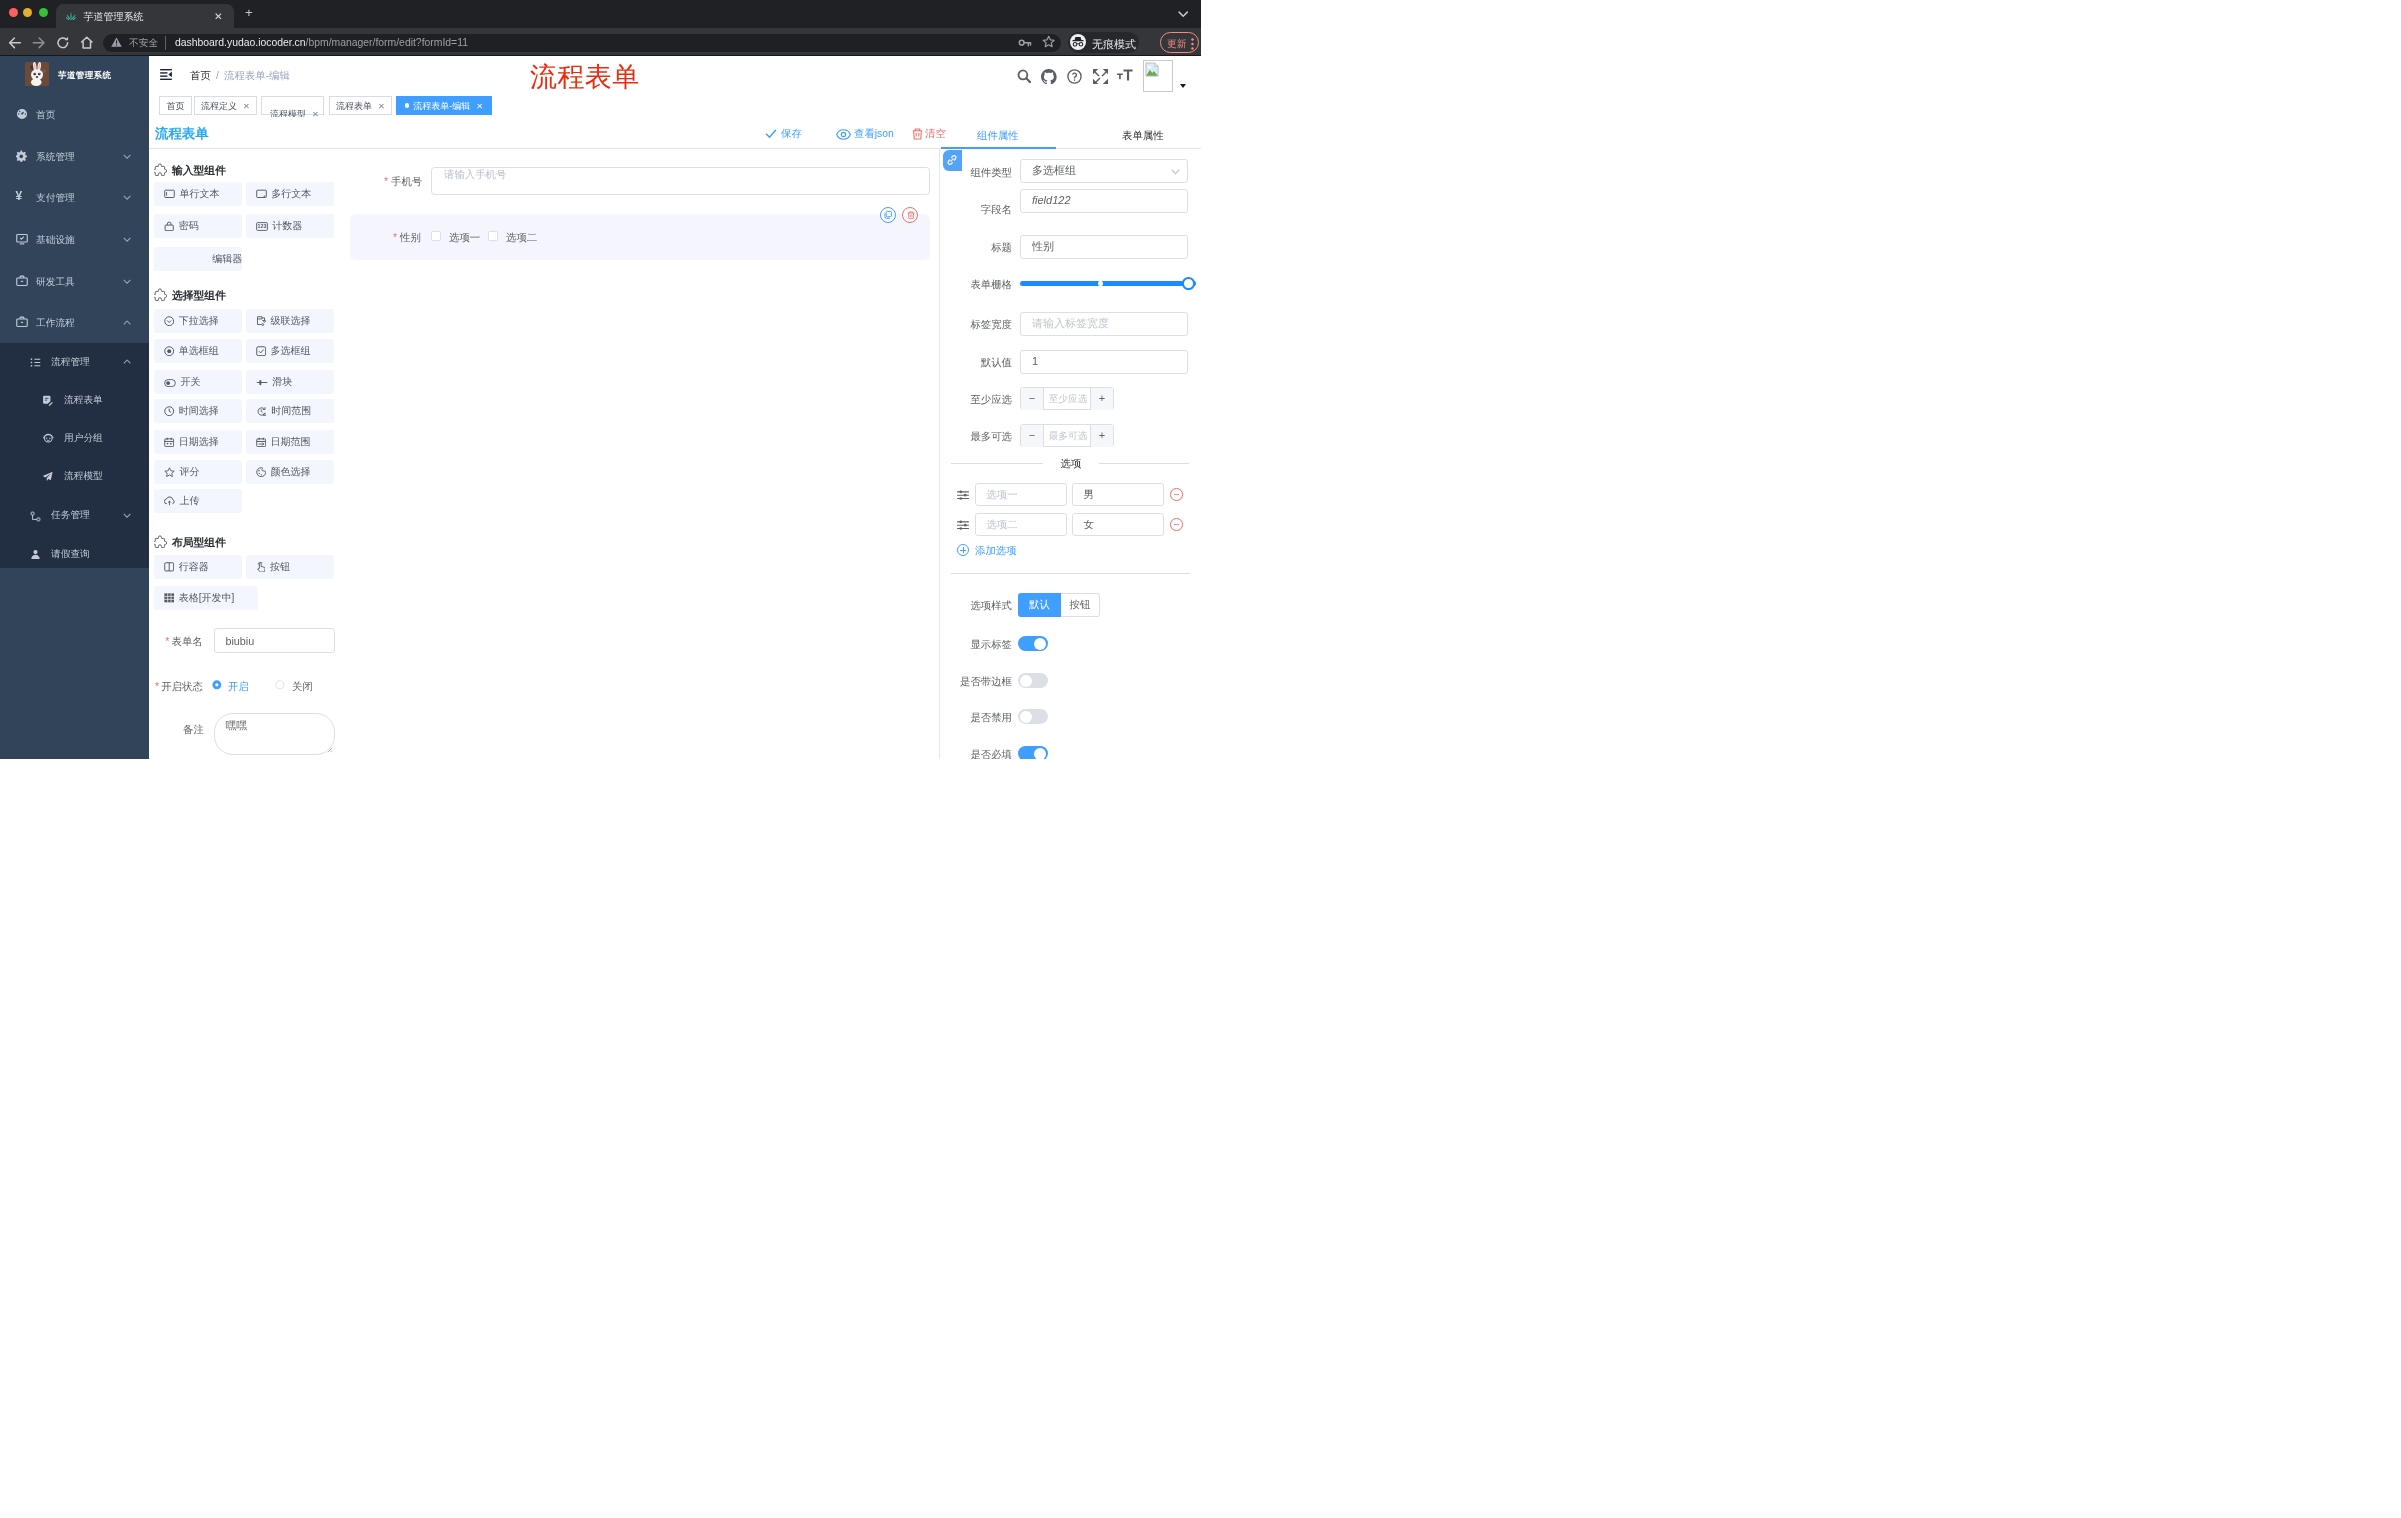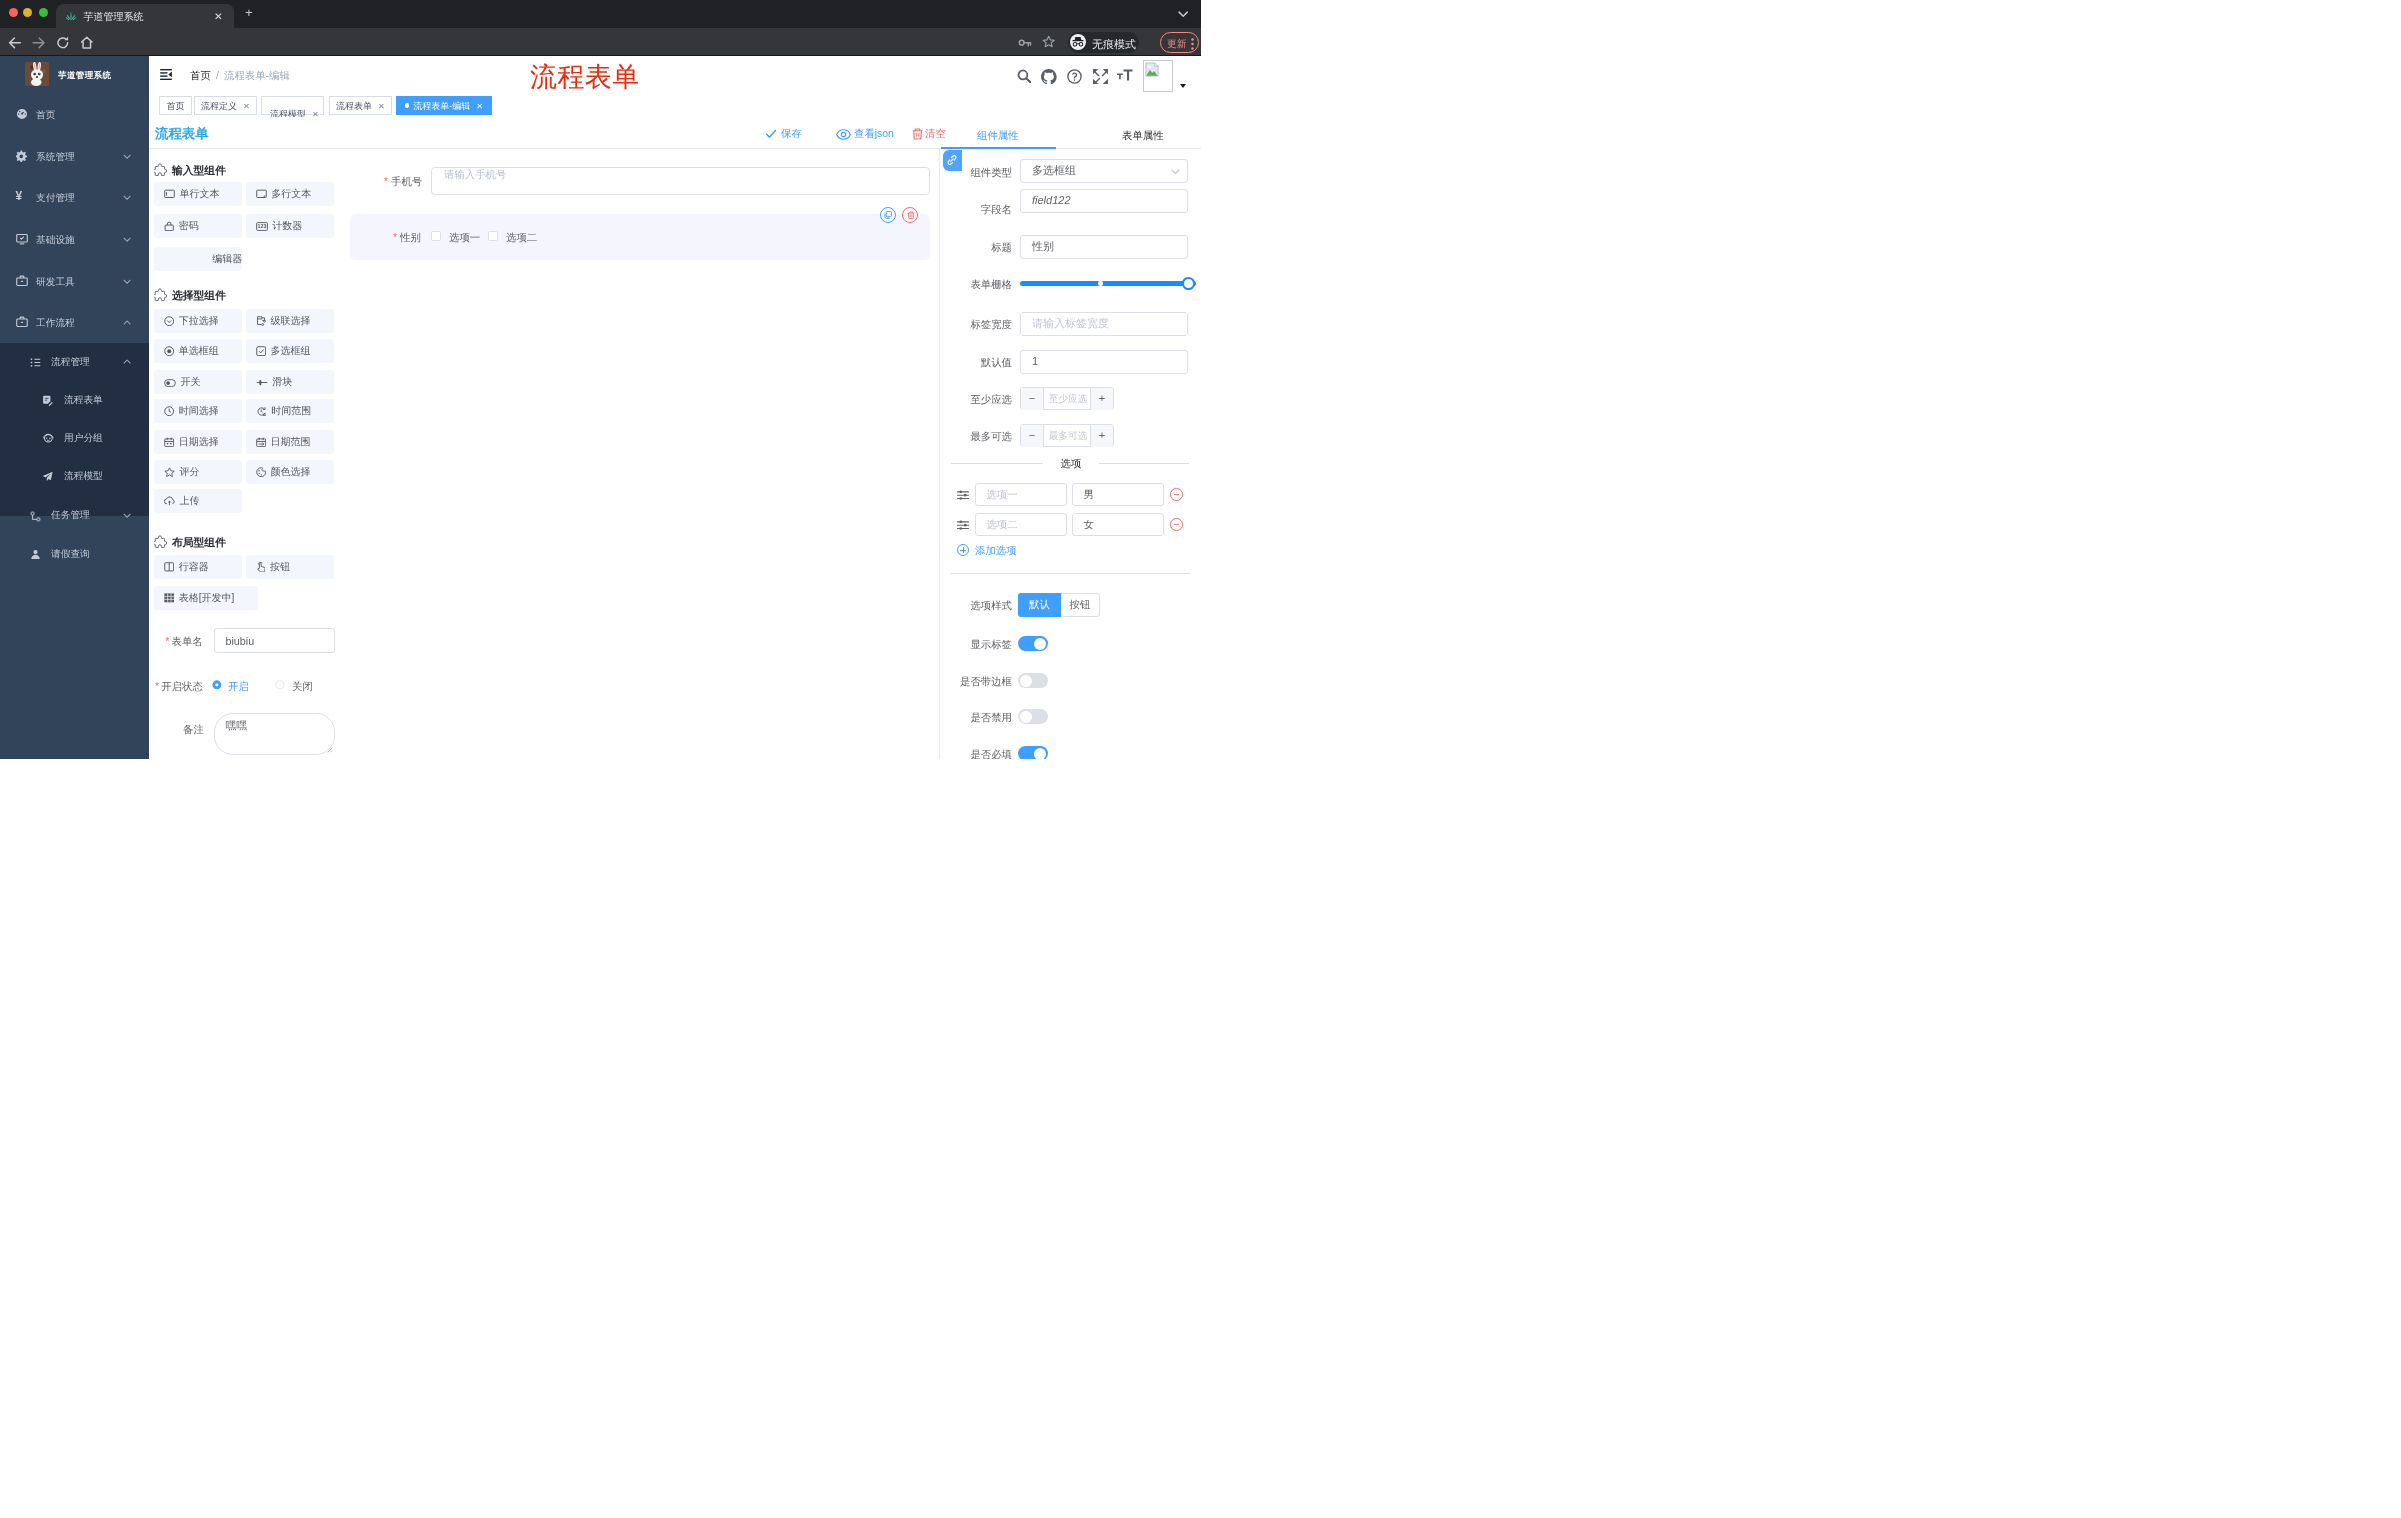--- a/index.html
+++ b/index.html
@@ -28,21 +28,21 @@
 #upd .t{position:absolute;left:6px;top:4.5px;font-size:9.7px;color:#f28b82;}
 
 #sidebar{position:absolute;left:0;top:56px;width:149px;height:704px;background:#314459;}
 #logo{position:absolute;left:0;top:0;width:149px;height:37px;}
 #rabbit{position:absolute;left:25px;top:6px;width:24px;height:24px;border-radius:1.5px;overflow:hidden;}
 #logo .t{position:absolute;left:58px;top:14px;font-size:8.5px;font-weight:700;color:#fff;letter-spacing:0.4px;}
 .mi{position:absolute;left:0;width:149px;height:42px;color:#c3cbd8;font-size:9.7px;}
 .mi .ic{position:absolute;left:15.6px;top:15px;width:12px;height:12px;}
 .mi .tx{position:absolute;left:36px;top:15.6px;}
 .mi .ar{position:absolute;left:123px;top:18.6px;}
-#submenu{position:absolute;left:0;top:287px;width:149px;height:173px;background:#222e41;}
+#submenu{position:absolute;left:0;top:287px;width:149px;height:225px;background:#222e41;}
 .smi{position:absolute;left:0;width:149px;color:#c3cbd8;font-size:9.7px;}
 .smi .ic{position:absolute;width:11px;height:11px;}
 
 #appheader{position:absolute;left:149px;top:56px;width:1052px;height:37px;background:#fff;box-shadow:0 0.7px 3px rgba(0,21,41,.08);}
 #hamb{position:absolute;left:11px;top:12.6px;}
 #bc{position:absolute;left:41px;top:13.4px;font-size:10.4px;color:#303133;}
 #bc .sep{color:#97a8be;margin:0 5.2px;}
 #bc .cur{color:#97a8be;}
 #redmark{position:absolute;left:381px;top:3px;font-size:27px;color:#ea2b0d;font-weight:400;letter-spacing:0.4px;}
 .hico{position:absolute;top:12.6px;}
@@ -140,20 +140,30 @@
   <svg class="tbico" style="left:31px" width="15.6" height="15.6" viewBox="0 0 21 21">
         <path d="M3 10.5 H17 M11 4 L17.5 10.5 L11 17" stroke="#8d9095" stroke-width="2" fill="none" stroke-linecap="round" stroke-linejoin="round"></path>
       </svg>
   <svg class="tbico" style="left:55px" width="15.6" height="15.6" viewBox="0 0 21 21">
         <path d="M17 10.5 a6.5 6.5 0 1 1 -2.2-4.9" stroke="#c8cacd" stroke-width="2" fill="none" stroke-linecap="round"></path>
         <path d="M17.6 2.5 v4.5 h-4.5z" fill="#c8cacd"></path>
       </svg>
   <svg class="tbico" style="left:79px" width="15.6" height="15.6" viewBox="0 0 21 21">
         <path d="M3.5 9.5 L10.5 3 L17.5 9.5 M5.5 8.5 V17.5 H15.5 V8.5" stroke="#c8cacd" stroke-width="2" fill="none" stroke-linecap="round" stroke-linejoin="round"></path>
       </svg>
+  <div id="pill">
+    <svg class="warn" width="11" height="10.4" viewBox="0 0 15 14">
+          <path d="M7.5 .5 L14.7 13.3 H.3z" fill="#9aa0a6"></path>
+          <rect x="6.8" y="4.5" width="1.5" height="4.5" fill="#202124"></rect>
+          <rect x="6.8" y="10.2" width="1.5" height="1.6" fill="#202124"></rect>
+        </svg>
+    <div class="ns">不安全</div>
+    <div class="sep"></div>
+    <div class="url">dashboard.yudao.iocoder.cn<span>/bpm/manager/form/edit?formId=11</span></div>
+  </div>
   <svg class="tbico" style="left:1018px;top:8.2px" width="14" height="13.4" viewBox="0 0 19 18">
         <g fill="none" stroke="#9aa0a6" stroke-width="2">
           <circle cx="5" cy="9" r="3.2"></circle>
           <path d="M8 9 H17 M14 9 V13 M17 9 V12" stroke-linecap="round"></path>
         </g>
       </svg>
   <svg class="tbico" style="left:1042px;top:7.4px" width="13.4" height="13.4" viewBox="0 0 18 18">
         <path d="M9 1.8 L11.2 6.5 L16.4 7.1 L12.5 10.6 L13.6 15.7 L9 13.1 L4.4 15.7 L5.5 10.6 L1.6 7.1 L6.8 6.5z" fill="none" stroke="#9aa0a6" stroke-width="1.6" stroke-linejoin="round"></path>
       </svg>
   <div id="incog">

